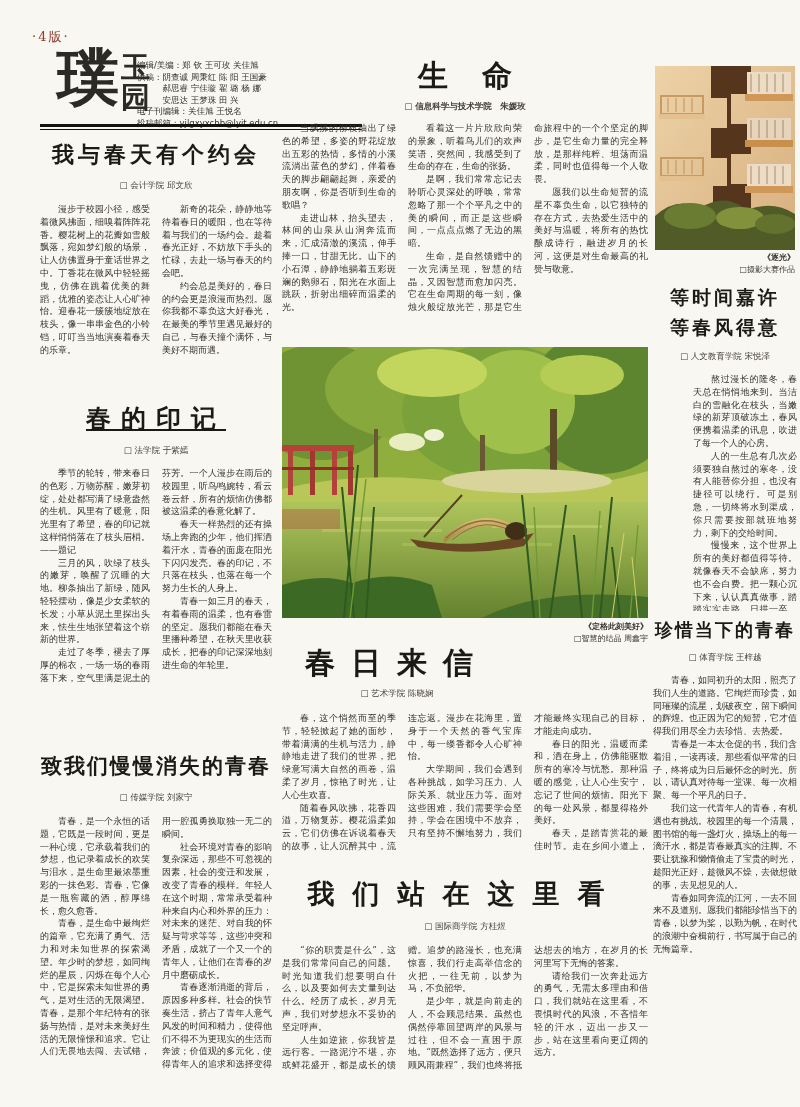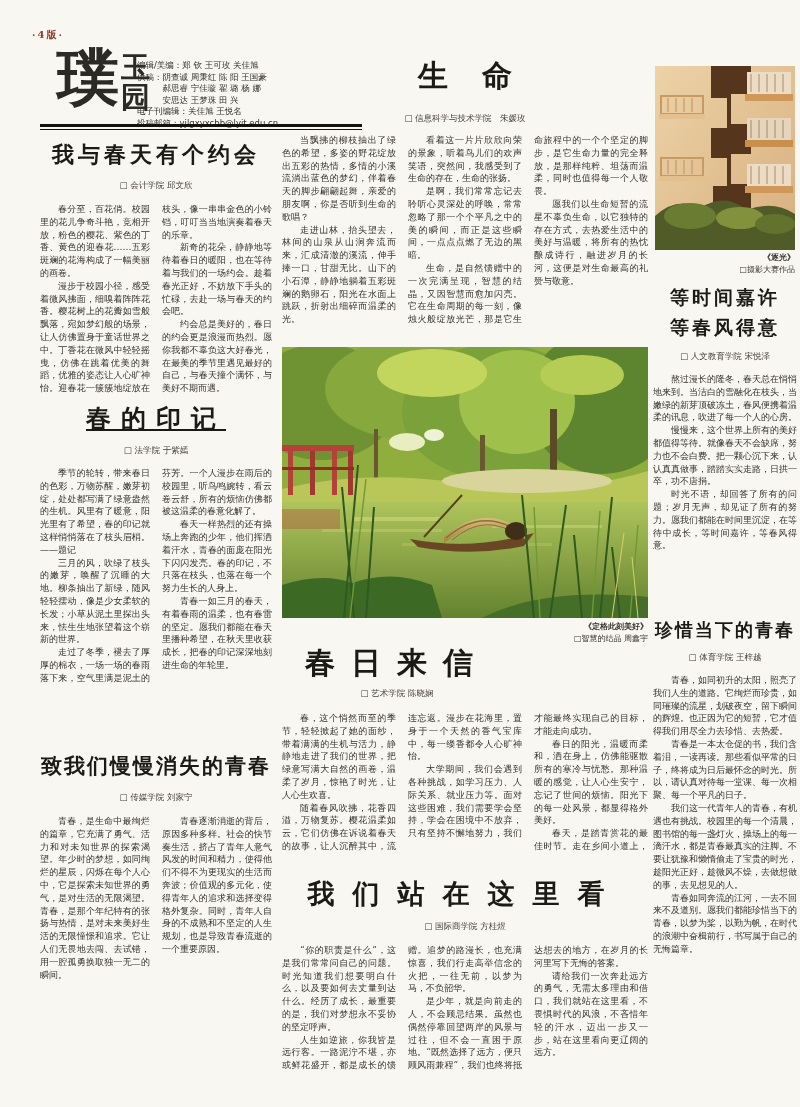--- a/index.html
+++ b/index.html
@@ -1,18 +1,18 @@
 <!DOCTYPE html>
 <html><head>
 <meta charset="utf-8">
 <style>
   html,body{margin:0;padding:0;}
   body{background:#e8e6e0;font-family:"DejaVu Serif","Liberation Serif",serif;}
   .page{position:relative;width:800px;height:1107px;background:#f9f7f1;margin:0 auto;overflow:hidden;color:#2c2a26;}
-  .pageno{position:absolute;left:32px;top:28px;font-size:10px;font-weight:bold;color:#8f3a2d;letter-spacing:2px;}
+  .pageno{position:absolute;left:32px;top:28px;font-size:13px;font-weight:normal;color:#8f3a2d;letter-spacing:2px;}
   .masthead{position:absolute;left:57px;top:48px;width:320px;}
   .mast-title{display:flex;align-items:flex-start;}
   .mast-big{font-size:62px;font-weight:900;line-height:0.98;font-family:"DejaVu Serif",serif;}
   .mast-stack{display:flex;flex-direction:column;font-size:29px;font-weight:900;line-height:30px;margin-left:2px;margin-top:4px;}
   .credits{position:absolute;left:80px;top:12px;width:230px;font-size:8.5px;line-height:11.5px;color:#33302c;font-family:"DejaVu Sans","Liberation Sans",sans-serif;}
   .credits p{margin:0;}
   .mast-rule{position:absolute;left:40px;top:124px;width:322px;border-top:3px solid #15130f;}
   .mast-rule:after{content:"";display:block;margin-top:2px;border-top:1px solid #15130f;}
   .article{position:absolute;}
   .article h2{margin:0;text-align:center;font-weight:800;color:#1c1a16;font-family:"DejaVu Serif",serif;}
@@ -50,21 +50,20 @@
         <p>电子刊编辑：关佳旭  王悦名</p>
         <p>投稿邮箱：yjlgxyxcbb@lyit.edu.cn</p>
       </div>
   </div>
   <div class="mast-rule"></div>
 
   <section class="article" style="left:40px;top:140px;width:232px;">
     <h2 style="font-size:22px;letter-spacing:4px;">我与春天有个约会</h2>
     <div class="byline" style="margin-top:10px;">□ 会计学院 邱文欣</div>
     <div class="body cols2" style="margin-top:11px;height:198px;">
-        <p>春分至，百花俏。校园里的花儿争奇斗艳，竞相开放，粉色的樱花、紫色的丁香、黄色的迎春花……五彩斑斓的花海构成了一幅美丽的画卷。</p>
         <p>漫步于校园小径，感受着微风拂面，细嗅着阵阵花香。樱花树上的花瓣如雪般飘落，宛如梦幻般的场景，让人仿佛置身于童话世界之中。丁香花在微风中轻轻摇曳，仿佛在跳着优美的舞蹈，优雅的姿态让人心旷神怡。迎春花一簇簇地绽放在枝头，像一串串金色的小铃铛，叮叮当当地演奏着春天的乐章。</p>
         <p>新奇的花朵，静静地等待着春日的暖阳，也在等待着与我们的一场约会。趁着春光正好，不妨放下手头的忙碌，去赴一场与春天的约会吧。</p>
         <p>约会总是美好的，春日的约会更是浪漫而热烈。愿你我都不辜负这大好春光，在最美的季节里遇见最好的自己，与春天撞个满怀，与美好不期而遇。</p>
       </div>
   </section>
 
   <section class="article" style="left:40px;top:402px;width:232px;">
     <h2 style="font-size:25px;letter-spacing:10px;text-decoration:underline;">春的印记</h2>
     <div class="byline" style="margin-top:10px;">□ 法学院 于紫嫣</div>
     <div class="body cols2" style="margin-top:10px;height:266px;">
@@ -73,28 +72,30 @@
         <p>走过了冬季，褪去了厚厚的棉衣，一场一场的春雨落下来，空气里满是泥土的芬芳。一个人漫步在雨后的校园里，听鸟鸣婉转，看云卷云舒，所有的烦恼仿佛都被这温柔的春意化解了。</p>
         <p>春天一样热烈的还有操场上奔跑的少年，他们挥洒着汗水，青春的面庞在阳光下闪闪发亮。春的印记，不只落在枝头，也落在每一个努力生长的人身上。</p>
         <p>青春一如三月的春天，有着春雨的温柔，也有春雷的坚定。愿我们都能在春天里播种希望，在秋天里收获成长，把春的印记深深地刻进生命的年轮里。</p>
       </div>
   </section>
 
   <section class="article" style="left:40px;top:752px;width:232px;">
     <h2 style="font-size:21px;letter-spacing:2px;">致我们慢慢消失的青春</h2>
     <div class="byline" style="margin-top:12px;">□ 传媒学院 刘家宁</div>
     <div class="body cols2" style="margin-top:11px;height:260px;">
+        <p>青春，是一个永恒的话题，它既是一段时间，更是一种心境，它承载着我们的梦想，也记录着成长的欢笑与泪水，是生命里最浓墨重彩的一抹色彩。青春，它像是一瓶窖藏的酒，醇厚绵长，愈久愈香。</p>
         <p>青春，是生命中最绚烂的篇章，它充满了勇气、活力和对未知世界的探索渴望。年少时的梦想，如同绚烂的星辰，闪烁在每个人心中，它是探索未知世界的勇气，是对生活的无限渴望。青春，是那个年纪特有的张扬与热情，是对未来美好生活的无限憧憬和追求。它让人们无畏地去闯、去试错，用一腔孤勇换取独一无二的瞬间。</p>
+        <p>社会环境对青春的影响复杂深远，那些不可忽视的因素，社会的变迁和发展，改变了青春的模样。年轻人在这个时期，常常承受着种种来自内心和外界的压力：对未来的迷茫、对自我的怀疑与苛求等等，这些冲突和矛盾，成就了一个又一个的青年人，让他们在青春的岁月中磨砺成长。</p>
         <p>青春逐渐消逝的背后，原因多种多样。社会的快节奏生活，挤占了青年人意气风发的时间和精力，使得他们不得不为更现实的生活而奔波；价值观的多元化，使得青年人的追求和选择变得格外复杂。同时，青年人自身的不成熟和不坚定的人生规划，也是导致青春流逝的一个重要原因。</p>
       </div>
   </section>
 
   <section class="article" style="left:282px;top:56px;width:366px;">
     <h2 style="font-size:30px;letter-spacing:34px;text-indent:34px;">生命</h2>
-    <div class="byline" style="margin-top:16px;">□ 信息科学与技术学院　朱媛玫</div>
+    <div class="byline" style="margin-top:4px;font-weight:bold;">□ 信息科学与技术学院　朱媛玫</div>
     <div class="body cols3" style="margin-top:9px;height:212px;">
         <p>当飘拂的柳枝抽出了绿色的希望，多姿的野花绽放出五彩的热情，多情的小溪流淌出蓝色的梦幻，伴着春天的脚步翩翩起舞，亲爱的朋友啊，你是否听到生命的歌唱？</p>
         <p>走进山林，抬头望去，林间的山泉从山涧奔流而来，汇成清澈的溪流，伸手捧一口，甘甜无比。山下的小石潭，静静地躺着五彩斑斓的鹅卵石，阳光在水面上跳跃，折射出细碎而温柔的光。</p>
         <p>看着这一片片欣欣向荣的景象，听着鸟儿们的欢声笑语，突然间，我感受到了生命的存在，生命的张扬。</p>
         <p>是啊，我们常常忘记去聆听心灵深处的呼唤，常常忽略了那一个个平凡之中的美的瞬间，而正是这些瞬间，一点点点燃了无边的黑暗。</p>
         <p>生命，是自然馈赠中的一次完满呈现，智慧的结晶，又因智慧而愈加闪亮。它在生命周期的每一刻，像烛火般绽放光芒，那是它生命旅程中的一个个坚定的脚步，是它生命力量的完全释放，是那样纯粹、坦荡而温柔，同时也值得每一个人敬畏。</p>
         <p>愿我们以生命短暂的流星不辜负生命，以它独特的存在方式，去热爱生活中的美好与温暖，将所有的热忱酿成诗行，融进岁月的长河，这便是对生命最高的礼赞与敬意。</p>
       </div>
   </section>
 
@@ -186,21 +187,21 @@
         <p>大学期间，我们会遇到各种挑战，如学习压力、人际关系、就业压力等。面对这些困难，我们需要学会坚持，学会在困境中不放弃，只有坚持不懈地努力，我们才能最终实现自己的目标，才能走向成功。</p>
         <p>春日的阳光，温暖而柔和，洒在身上，仿佛能驱散所有的寒冷与忧愁。那种温暖的感觉，让人心生安宁，忘记了世间的烦恼。阳光下的每一处风景，都显得格外美好。</p>
         <p>春天，是踏青赏花的最佳时节。走在乡间小道上，欣赏着沿途的美景，感受着春天的气息，闻着花香，所有的疲惫都被悄悄治愈。愿我们一同分享春天的喜悦，奔赴下一场山海。</p>
       </div>
   </section>
 
   <section class="article" style="left:282px;top:876px;width:366px;">
     <h2 style="font-size:27px;letter-spacing:18px;">我们站在这里看</h2>
     <div class="byline" style="margin-top:9px;">□ 国际商学院 方桂煜</div>
     <div class="body cols3" style="margin-top:11px;height:138px;">
-        <p>“你的职责是什么”，这是我们常常问自己的问题。时光知道我们想要明白什么，以及要如何去丈量到达什么。经历了成长，最重要的是，我们对梦想永不妥协的坚定呼声。</p>
+        <p>“你的职责是什么”，这是我们常常问自己的问题。时光知道我们想要明白什么，以及要如何去丈量到达什么。经历了成长，岁月无声，我们对梦想永不妥协的坚定呼声。</p>
         <p>人生如逆旅，你我皆是远行客。一路泥泞不堪，亦或鲜花盛开，都是成长的馈赠。追梦的路漫长，也充满惊喜，我们行走高举信念的火把，一往无前，以梦为马，不负韶华。</p>
         <p>是少年，就是向前走的人，不会顾忌结果。虽然也偶然停靠回望两岸的风景与过往，但不会一直困于原地。“既然选择了远方，便只顾风雨兼程”，我们也终将抵达想去的地方，在岁月的长河里写下无悔的答案。</p>
         <p>请给我们一次奔赴远方的勇气，无需太多理由和借口，我们就站在这里看，不畏惧时代的风浪，不吝惜年轻的汗水，迈出一步又一步，站在这里看向更辽阔的远方。</p>
       </div>
   </section>
 
   <div class="photo" style="left:655px;top:66px;width:140px;height:184px;">
     <svg viewBox="0 0 140 184" preserveAspectRatio="none">
       <defs>
         <linearGradient id="gwall" x1="0" y1="0" x2="1" y2="1">
@@ -284,22 +285,23 @@
 
   <div class="caption" style="left:655px;top:252px;width:140px;">
     <div class="cap-t">《逐光》</div>
     <div>□摄影大赛作品</div>
   </div>
 
   <section class="article two-line-title" style="left:653px;top:282px;width:144px;">
     <h2>等时间嘉许</h2>
     <h2>等春风得意</h2>
     <div class="byline" style="margin-top:9px;">□ 人文教育学院 宋悦泽</div>
-    <div class="body" style="margin-top:10px;height:238px;">
+    <div class="body" style="margin-top:10px;height:238px;margin-left:40px;">
         <p>熬过漫长的隆冬，春天总在悄悄地来到。当洁白的雪融化在枝头，当嫩绿的新芽顶破冻土，春风便携着温柔的讯息，吹进了每一个人的心房。</p>
+        <p>人的一生总有几次必须要独自熬过的寒冬，没有人能替你分担，也没有捷径可以绕行。可是别急，一切终将水到渠成，你只需要按部就班地努力，剩下的交给时间。</p>
         <p>慢慢来，这个世界上所有的美好都值得等待。就像春天不会缺席，努力也不会白费。把一颗心沉下来，认认真真做事，踏踏实实走路，日拱一卒，功不唐捐。</p>
         <p>时光不语，却回答了所有的问题；岁月无声，却见证了所有的努力。愿我们都能在时间里沉淀，在等待中成长，等时间嘉许，等春风得意。</p>
       </div>
   </section>
 
   <section class="article" style="left:653px;top:618px;width:144px;">
     <h2 style="font-size:18px;letter-spacing:2px;">珍惜当下的青春</h2>
     <div class="byline" style="margin-top:10px;">□ 体育学院 王梓越</div>
     <div class="body" style="margin-top:10px;height:420px;">
         <p>青春，如同初升的太阳，照亮了我们人生的道路。它绚烂而珍贵，如同璀璨的流星，划破夜空，留下瞬间的辉煌。也正因为它的短暂，它才值得我们用尽全力去珍惜、去热爱。</p>

